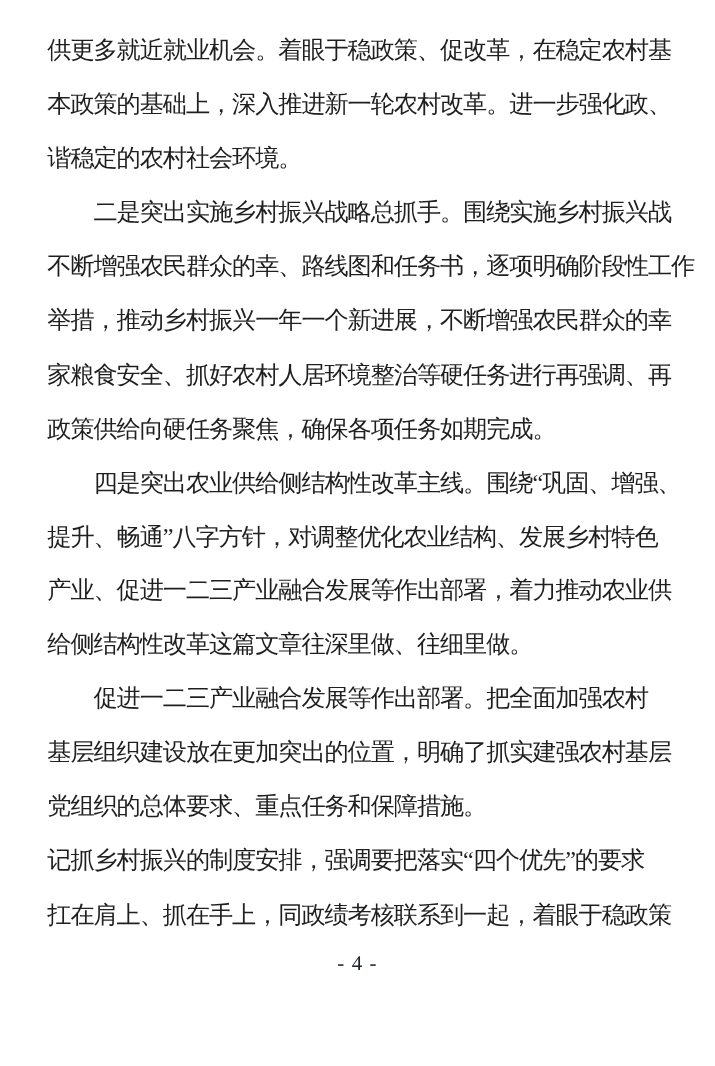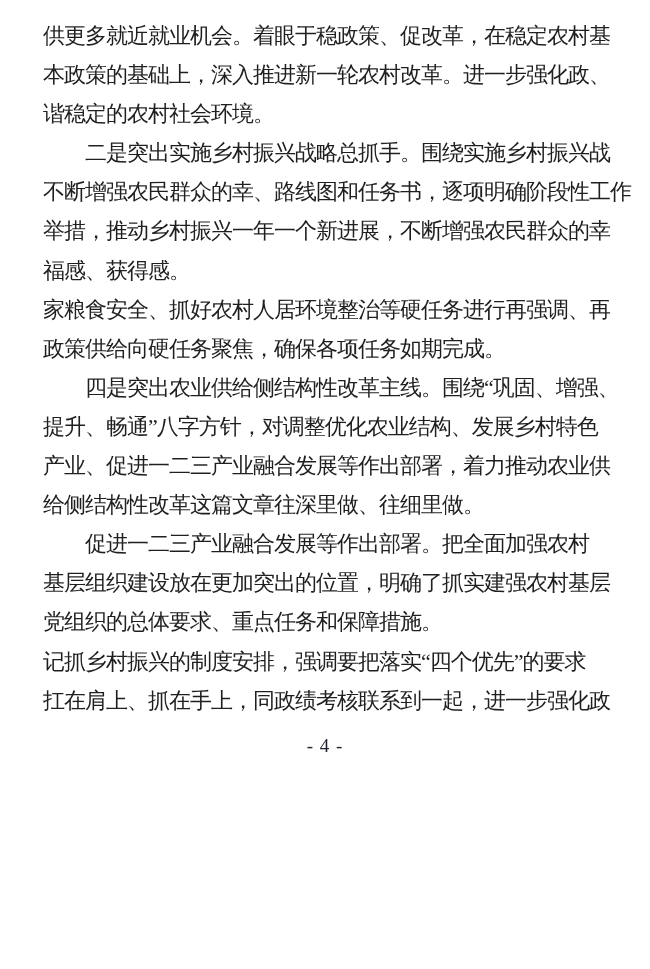--- a/index.html
+++ b/index.html
@@ -23,20 +23,21 @@
   .doc-body {
     padding: 16px 36px 0 43px;
   }
   .line {
     font-size: 22px;
     line-height: 39.1px;
     height: 39.1px;
     letter-spacing: -1px;
     white-space: nowrap;
     overflow: visible;
+    margin-top: 10px;
   }
   .indent {
     text-indent: 42px;
   }
   .src-line {
     display: flex;
     justify-content: space-between;
     width: 569px;
   }
   .footer {
@@ -52,27 +53,26 @@
 <body>
 
 <div class="page">
   <div class="doc-body" id="doc-body">
       <div class="line">供更多就近就业机会。着眼于稳政策、促改革，在稳定农村基</div>
       <div class="line">本政策的基础上，深入推进新一轮农村改革。进一步强化政、</div>
       <div class="line">谐稳定的农村社会环境。</div>
       <div class="line indent">二是突出实施乡村振兴战略总抓手。围绕实施乡村振兴战</div>
       <div class="line">不断增强农民群众的幸、路线图和任务书，逐项明确阶段性工作</div>
       <div class="line">举措，推动乡村振兴一年一个新进展，不断增强农民群众的幸</div>
-      <div class="line">福感、获得感。</div>
       <div class="line">家粮食安全、抓好农村人居环境整治等硬任务进行再强调、再</div>
       <div class="line">政策供给向硬任务聚焦，确保各项任务如期完成。</div>
       <div class="line indent">四是突出农业供给侧结构性改革主线。围绕“巩固、增强、</div>
       <div class="line">提升、畅通”八字方针，对调整优化农业结构、发展乡村特色</div>
       <div class="line">产业、促进一二三产业融合发展等作出部署，着力推动农业供</div>
       <div class="line">给侧结构性改革这篇文章往深里做、往细里做。</div>
       <div class="line indent">促进一二三产业融合发展等作出部署。把全面加强农村</div>
       <div class="line">基层组织建设放在更加突出的位置，明确了抓实建强农村基层</div>
       <div class="line">党组织的总体要求、重点任务和保障措施。</div>
       <div class="line">记抓乡村振兴的制度安排，强调要把落实“四个优先”的要求</div>
-      <div class="line">扛在肩上、抓在手上，同政绩考核联系到一起，进一步强化政</div>
+      <div class="line">扛在肩上、抓在手上，同政绩考核联系到一起，着眼于稳政策</div>
     </div>
   <div class="footer">- 4 -</div>
 </div>
 
 </body></html>

